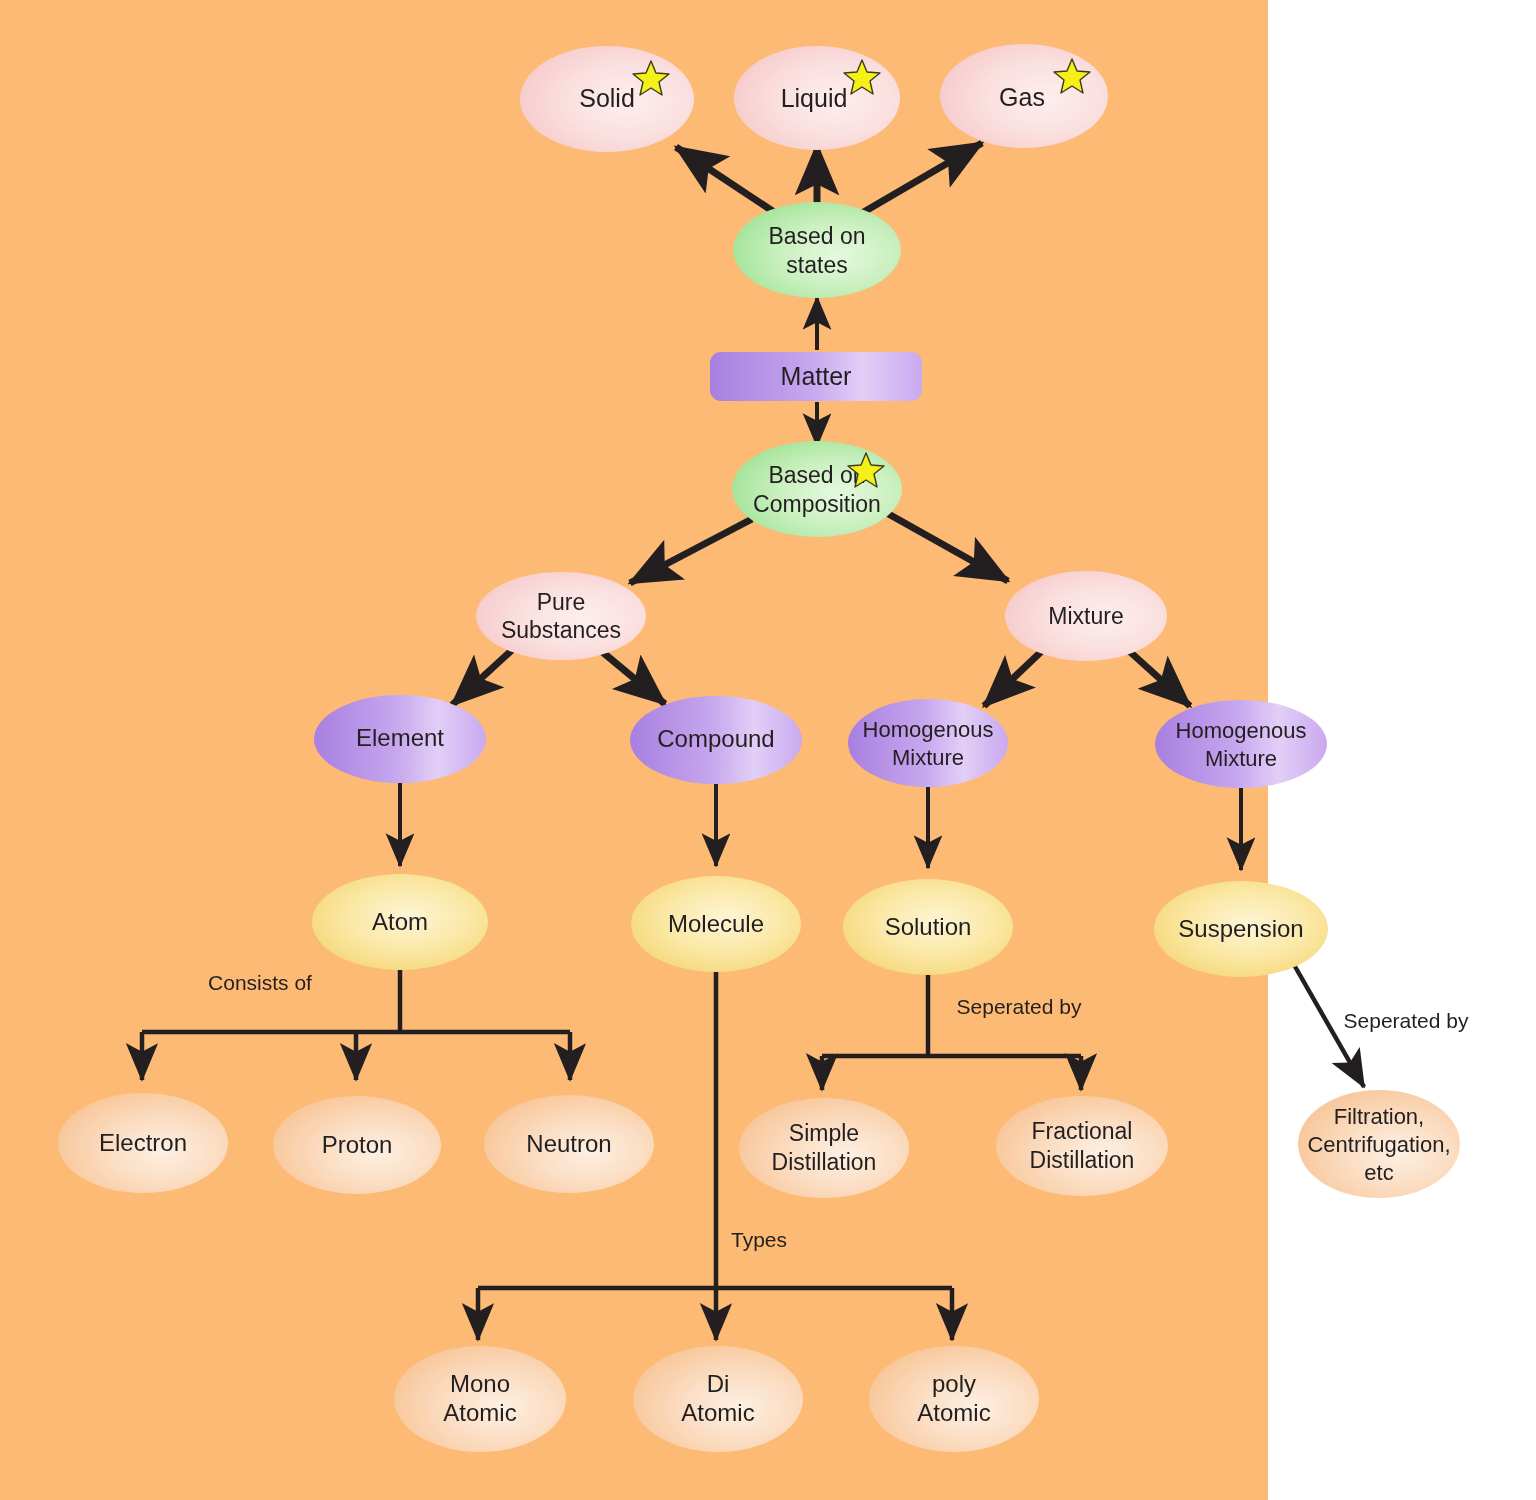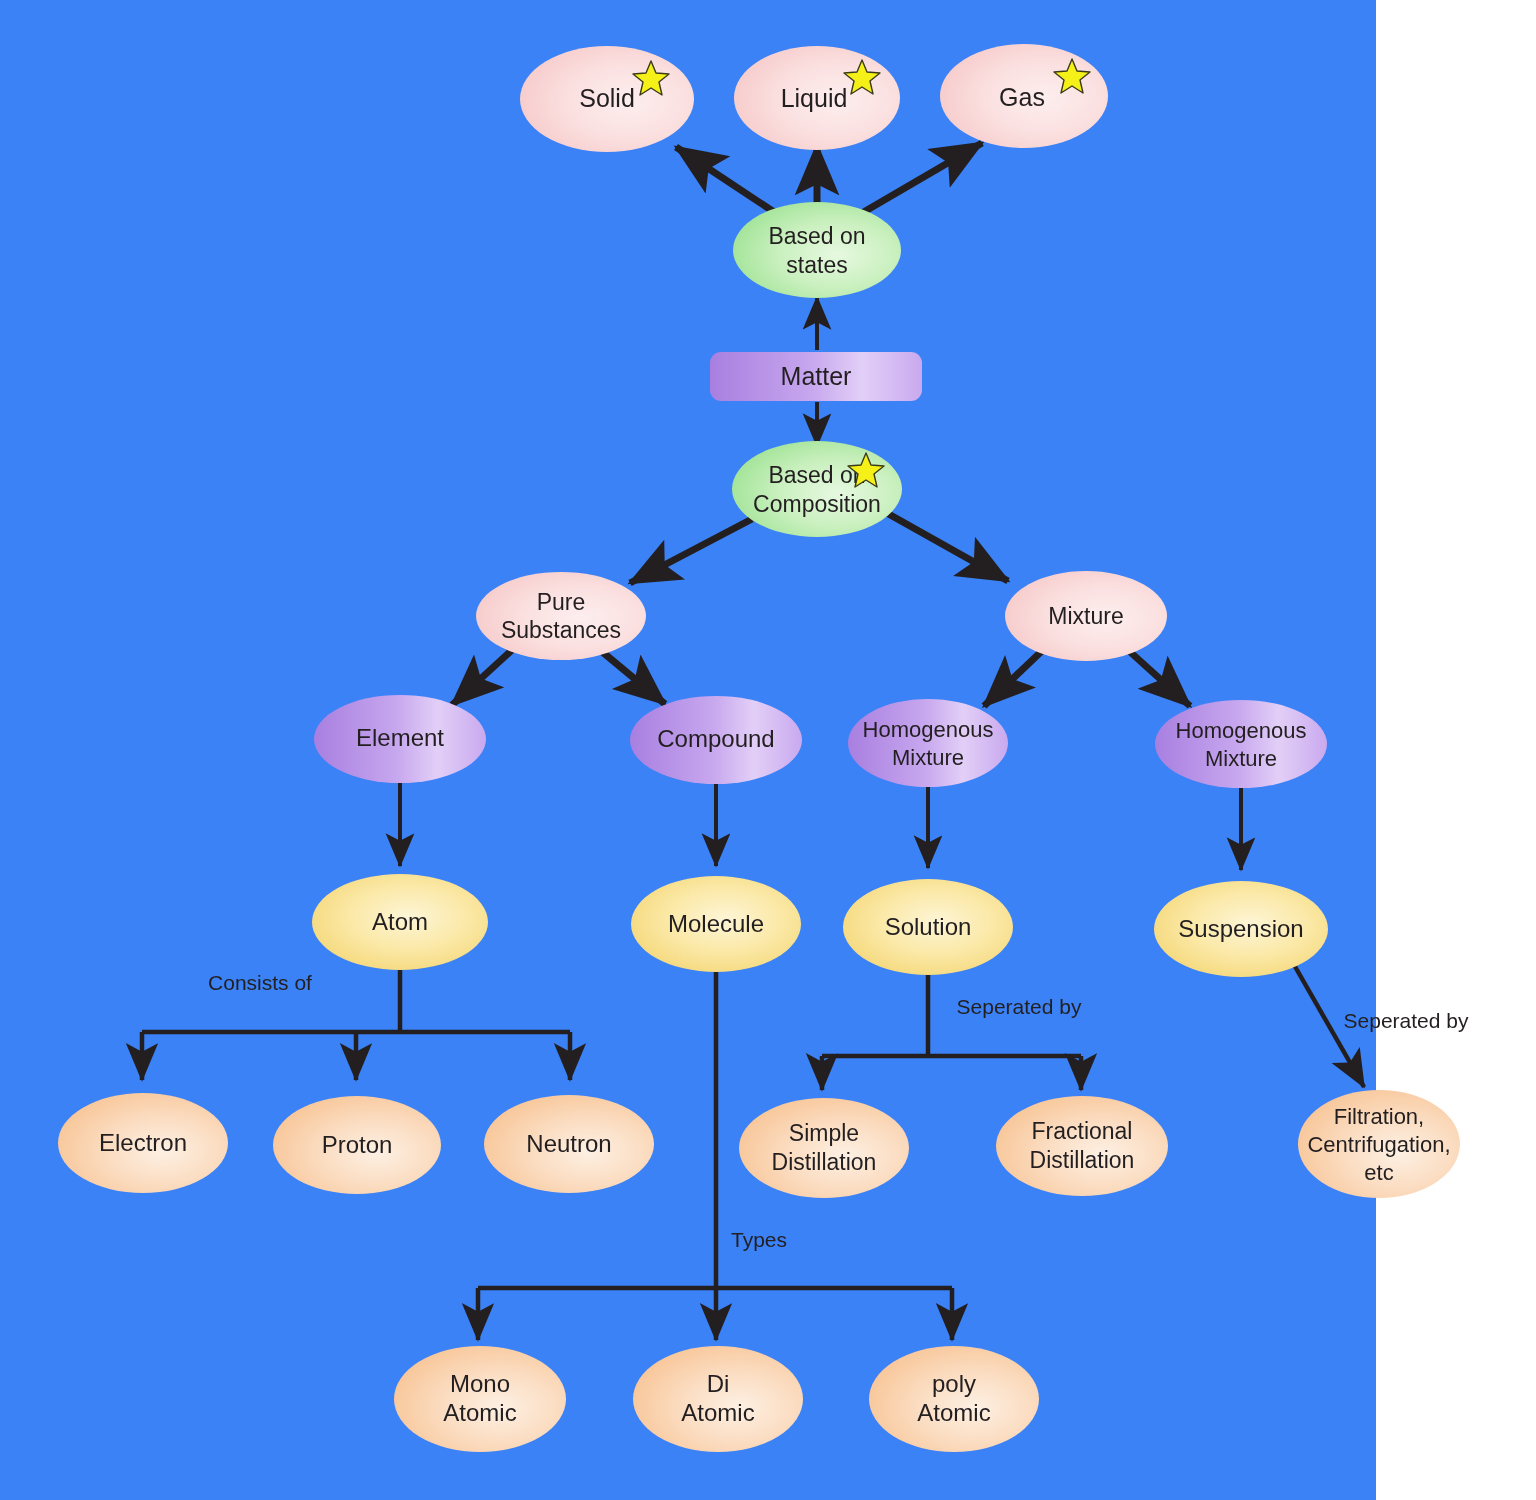--- a/index.html
+++ b/index.html
@@ -8,23 +8,23 @@
     background: #ffffff;
   }
   body {
     width: 1536px;
     height: 1500px;
     font-family: "Liberation Sans", sans-serif;
     overflow: hidden;
   }
   #diagram-root {
     position: relative;
-    width: 1376px;
+    width: 1268px;
     height: 1500px;
-    background: #3b82f6;
+    background: #fdba74;
   }
   svg#diagram-canvas {
     position: absolute;
     top: 0;
     left: 0;
     width: 1536px;
     height: 1500px;
     display: block;
   }
   .node-label {

